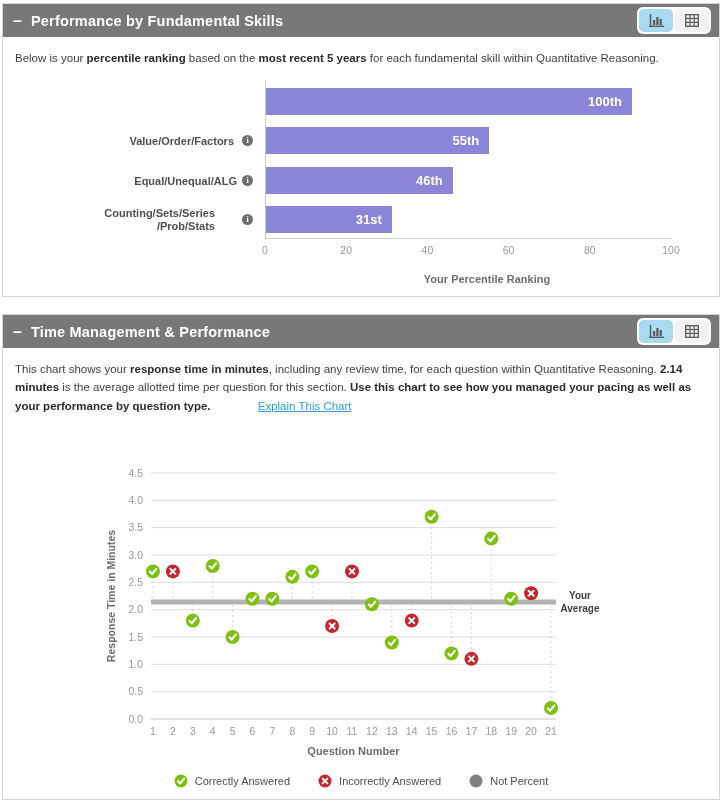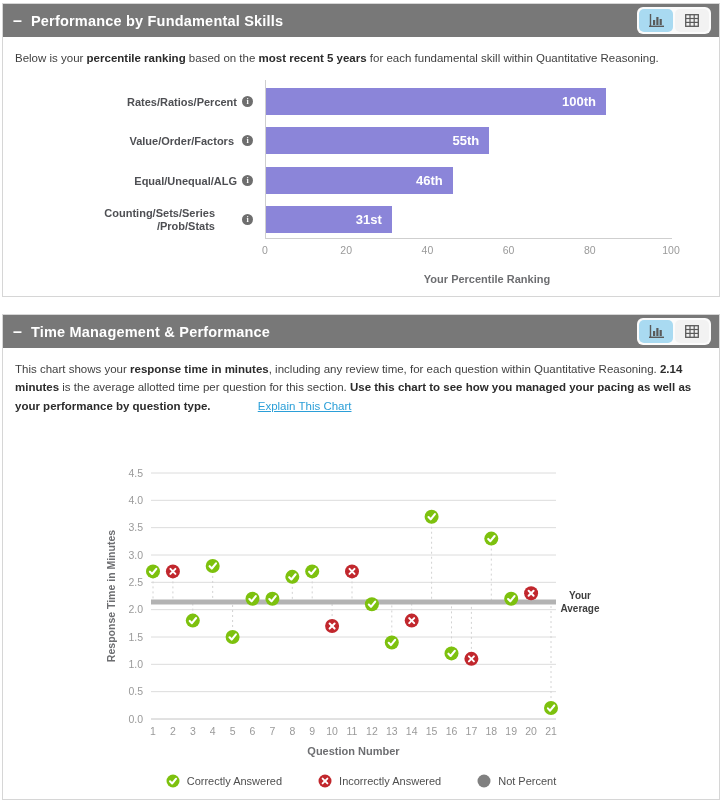--- a/index.html
+++ b/index.html
@@ -71,21 +71,21 @@
     font-size:10.5px;color:var(--tick-color);
   }
   .bc-xtitle{
     position:absolute;top:193px;left:484px;transform:translateX(-50%);
     font-size:11px;font-weight:bold;color:var(--axis-title-color);white-space:nowrap;
   }
   
   .scatter-svg{display:block;margin-top:27px;}
   
   .legend{
-    display:flex;justify-content:center;align-items:center;gap:36px;margin-top:2px;
+    display:flex;justify-content:center;align-items:center;gap:28px;margin-top:2px;
   }
   .leg-item{display:flex;align-items:center;gap:7px;}
   .leg-item span{font-size:11px;color:#4f4f4f;}
 </style>
 </head>
 <body>
 
 <div class="panel first">
   <div class="phead">
     <span class="collapse">–</span>
@@ -109,25 +109,21 @@
           <line x1="9.2" y1="0.7" x2="9.2" y2="12.3" stroke="#5a5a5a" stroke-width="1.2"></line>
         </svg>
       </button>
     </div>
   </div>
   <p class="desc"><span>Below is your </span><b>percentile ranking</b><span> based on the </span><b>most recent 5 years</b><span> for each fundamental skill within Quantitative Reasoning.</span></p>
   <div class="barchart" id="skills-chart">
     <div class="bc-plot-vline"></div>
     <div class="bc-plot-hline"></div>
     <div class="bc-xtitle">Your Percentile Ranking</div>
-  <div class="bc-row-label" style="top: 8px;">
-        <span class="lab">Rates/Ratios/Percent</span>
-        <span class="info-icon"></span>
-      </div>
-      <div class="hbar" style="top: 8px; width: 340px;">
+      <div class="hbar" style="top: 8px; width: 366px;">
         <span class="val">100th</span>
       </div>
       <div class="bc-row-label" style="top: 47px; gap: 8px;">
         <span class="lab">Value/Order/Factors</span>
         <span class="info-icon"></span>
       </div>
       <div class="hbar" style="top: 47px; width: 223.3px;">
         <span class="val">55th</span>
       </div>
       <div class="bc-row-label" style="top: 87px;">

